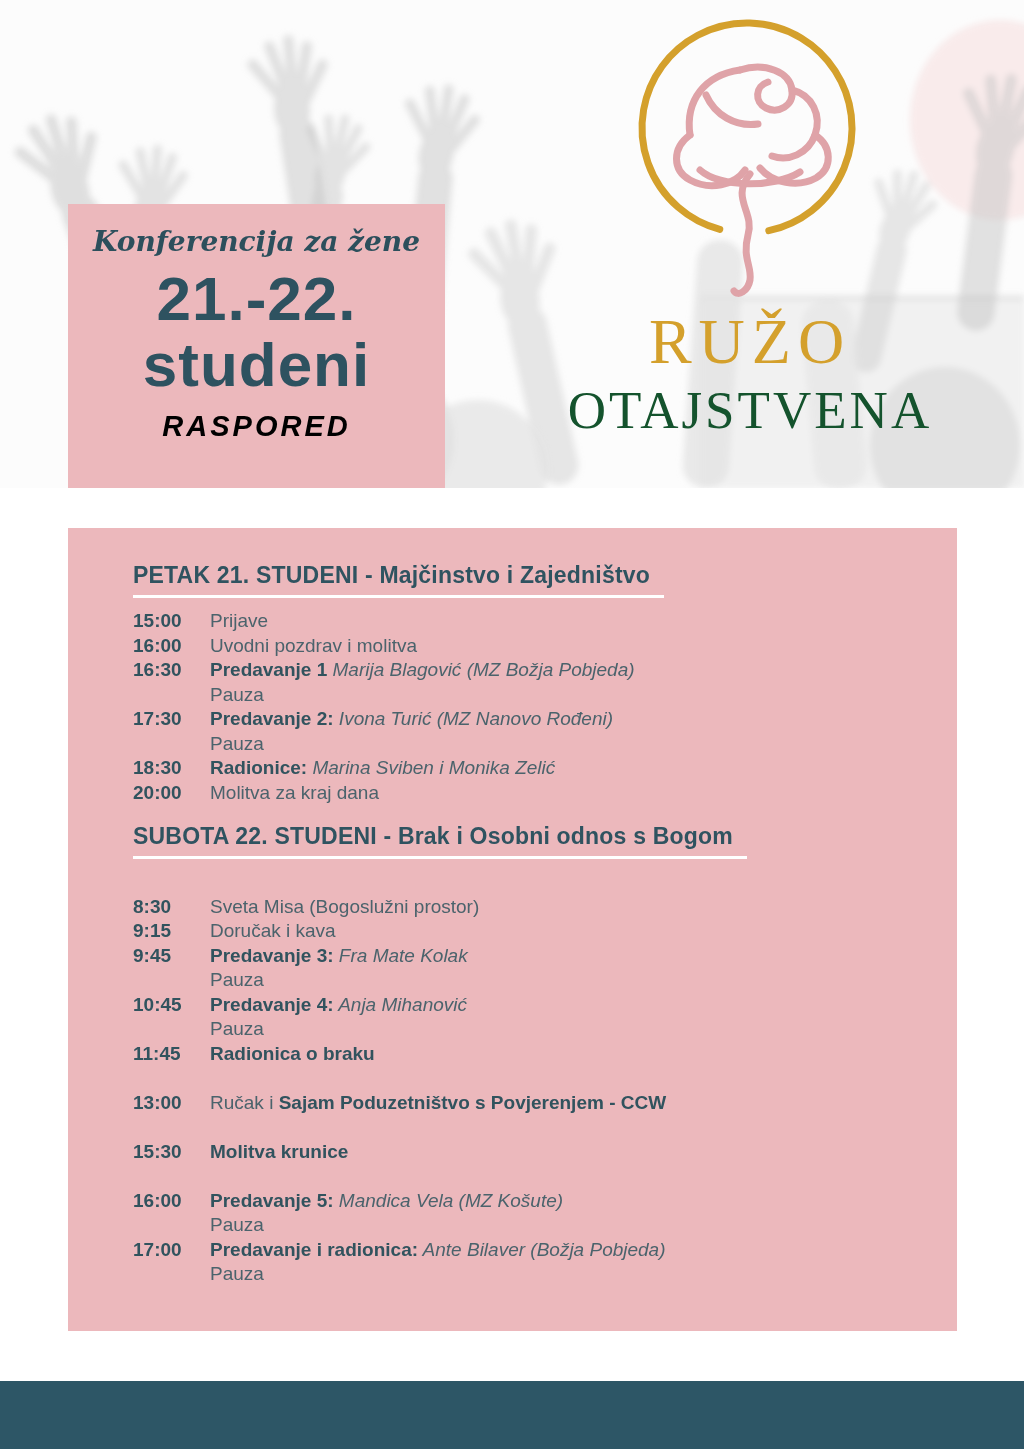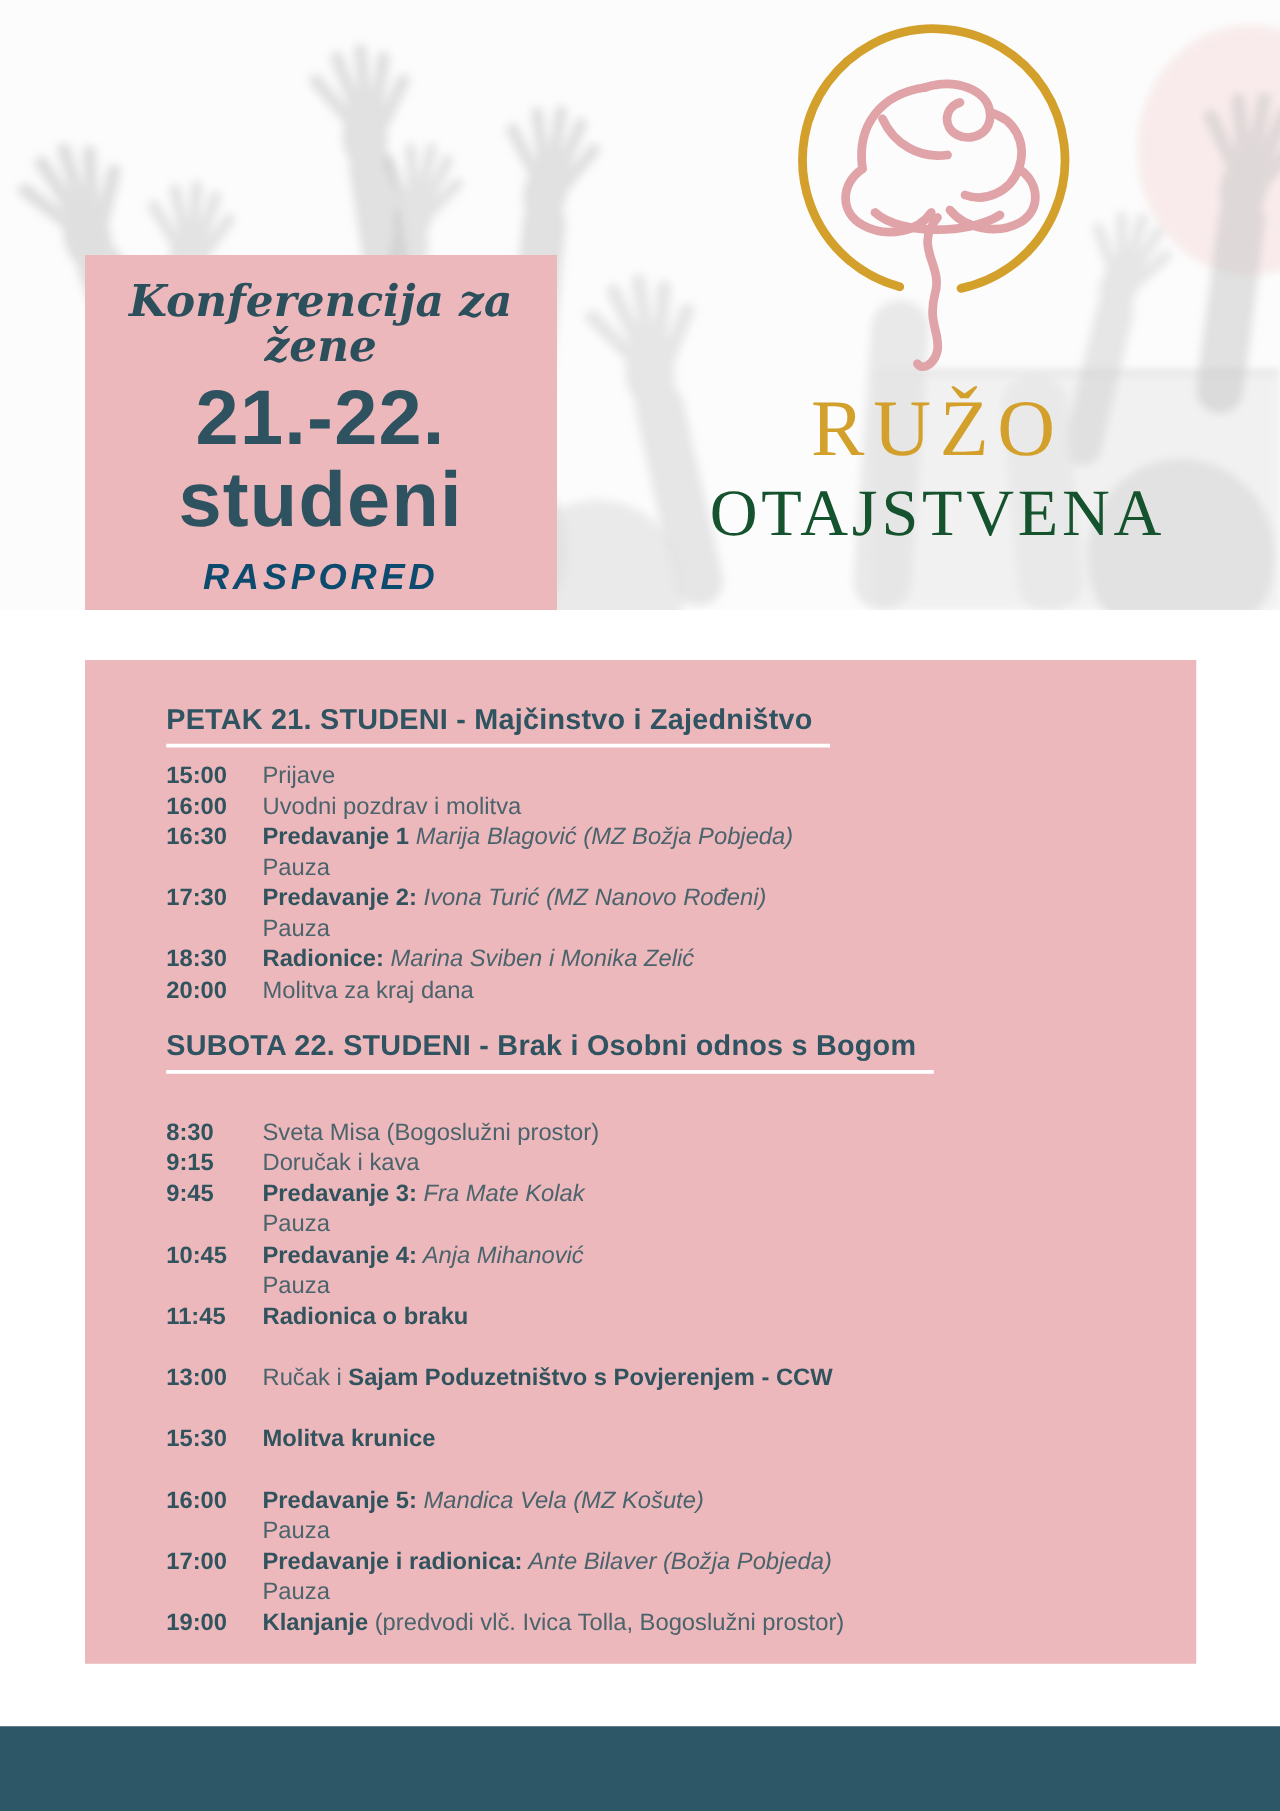--- a/index.html
+++ b/index.html
@@ -7,25 +7,25 @@
         font-family:"Liberation Sans",sans-serif;}
 
   
   .hero{position:absolute;left:0;top:0;width:1024px;height:488px;overflow:hidden;}
   .hero svg.bg{position:absolute;left:0;top:0;}
 
   
   .title-box{position:absolute;left:68px;top:204px;width:377px;height:285px;
              background:#ecb8bc;text-align:center;box-sizing:border-box;padding-top:20px;}
   .kicker{font-family:"DejaVu Serif","Liberation Serif",serif;font-style:italic;font-weight:700;
-          font-size:35px;line-height:36px;color:#2c4f5c;}
+          font-size:28px;line-height:36px;color:#2c4f5c;}
   .date-big{font-weight:800;font-size:62px;line-height:66px;color:#2e5260;letter-spacing:1px;}
   .date-big.first{margin-top:6px;}
   .subtitle{font-style:italic;font-weight:700;font-size:29px;letter-spacing:3px;
-            color:#0c4a6e;margin-top:12px;}
+            color:#000000;margin-top:12px;}
 
   
   .logo{position:absolute;left:545px;top:8px;width:410px;text-align:center;}
   .wm1{font-family:"Liberation Serif","DejaVu Serif",serif;color:#d4a02c;font-size:64px;
        line-height:64px;letter-spacing:7px;margin-top:6px;}
   .wm2{font-family:"Liberation Serif","DejaVu Serif",serif;color:#14532d;font-size:53px;
        line-height:56px;letter-spacing:3px;margin-top:8px;}
 
   
   .schedule{position:absolute;left:68px;top:528px;width:889px;height:803px;background:#ecb8bc;
@@ -203,22 +203,18 @@
           <span class="desc"><span class="seg-regular">Pauza</span></span>
         </div>
         <div class="row">
           <span class="time">17:00</span>
           <span class="desc"><span class="seg-bold">Predavanje i radionica:</span><span class="seg-italic"> Ante Bilaver (Božja Pobjeda)</span></span>
         </div>
         <div class="row">
           <span class="time"></span>
           <span class="desc"><span class="seg-regular">Pauza</span></span>
         </div>
-        <div class="row">
-          <span class="time">19:00</span>
-          <span class="desc"><span class="seg-bold">Klanjanje</span><span class="seg-regular"> (predvodi vlč. Ivica Tolla, Bogoslužni prostor)</span></span>
-        </div>
       </section>
     </div>
 
   <div class="footer-bar"></div>
 
 </div>
 
 </body></html>

